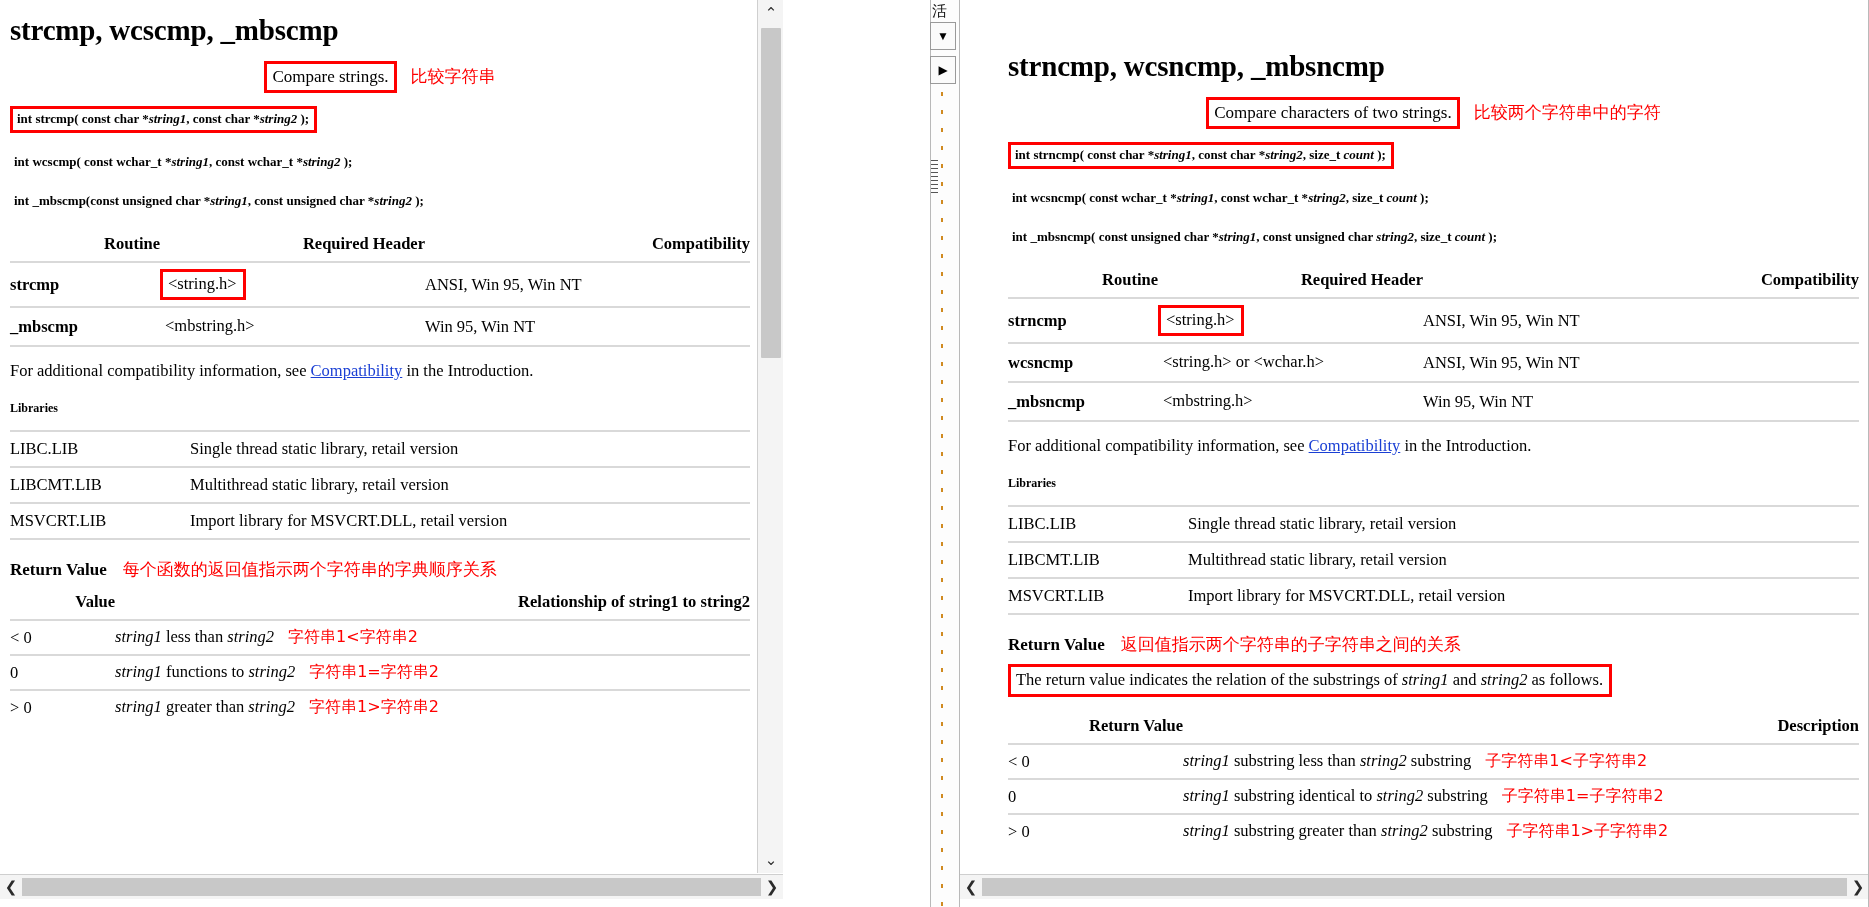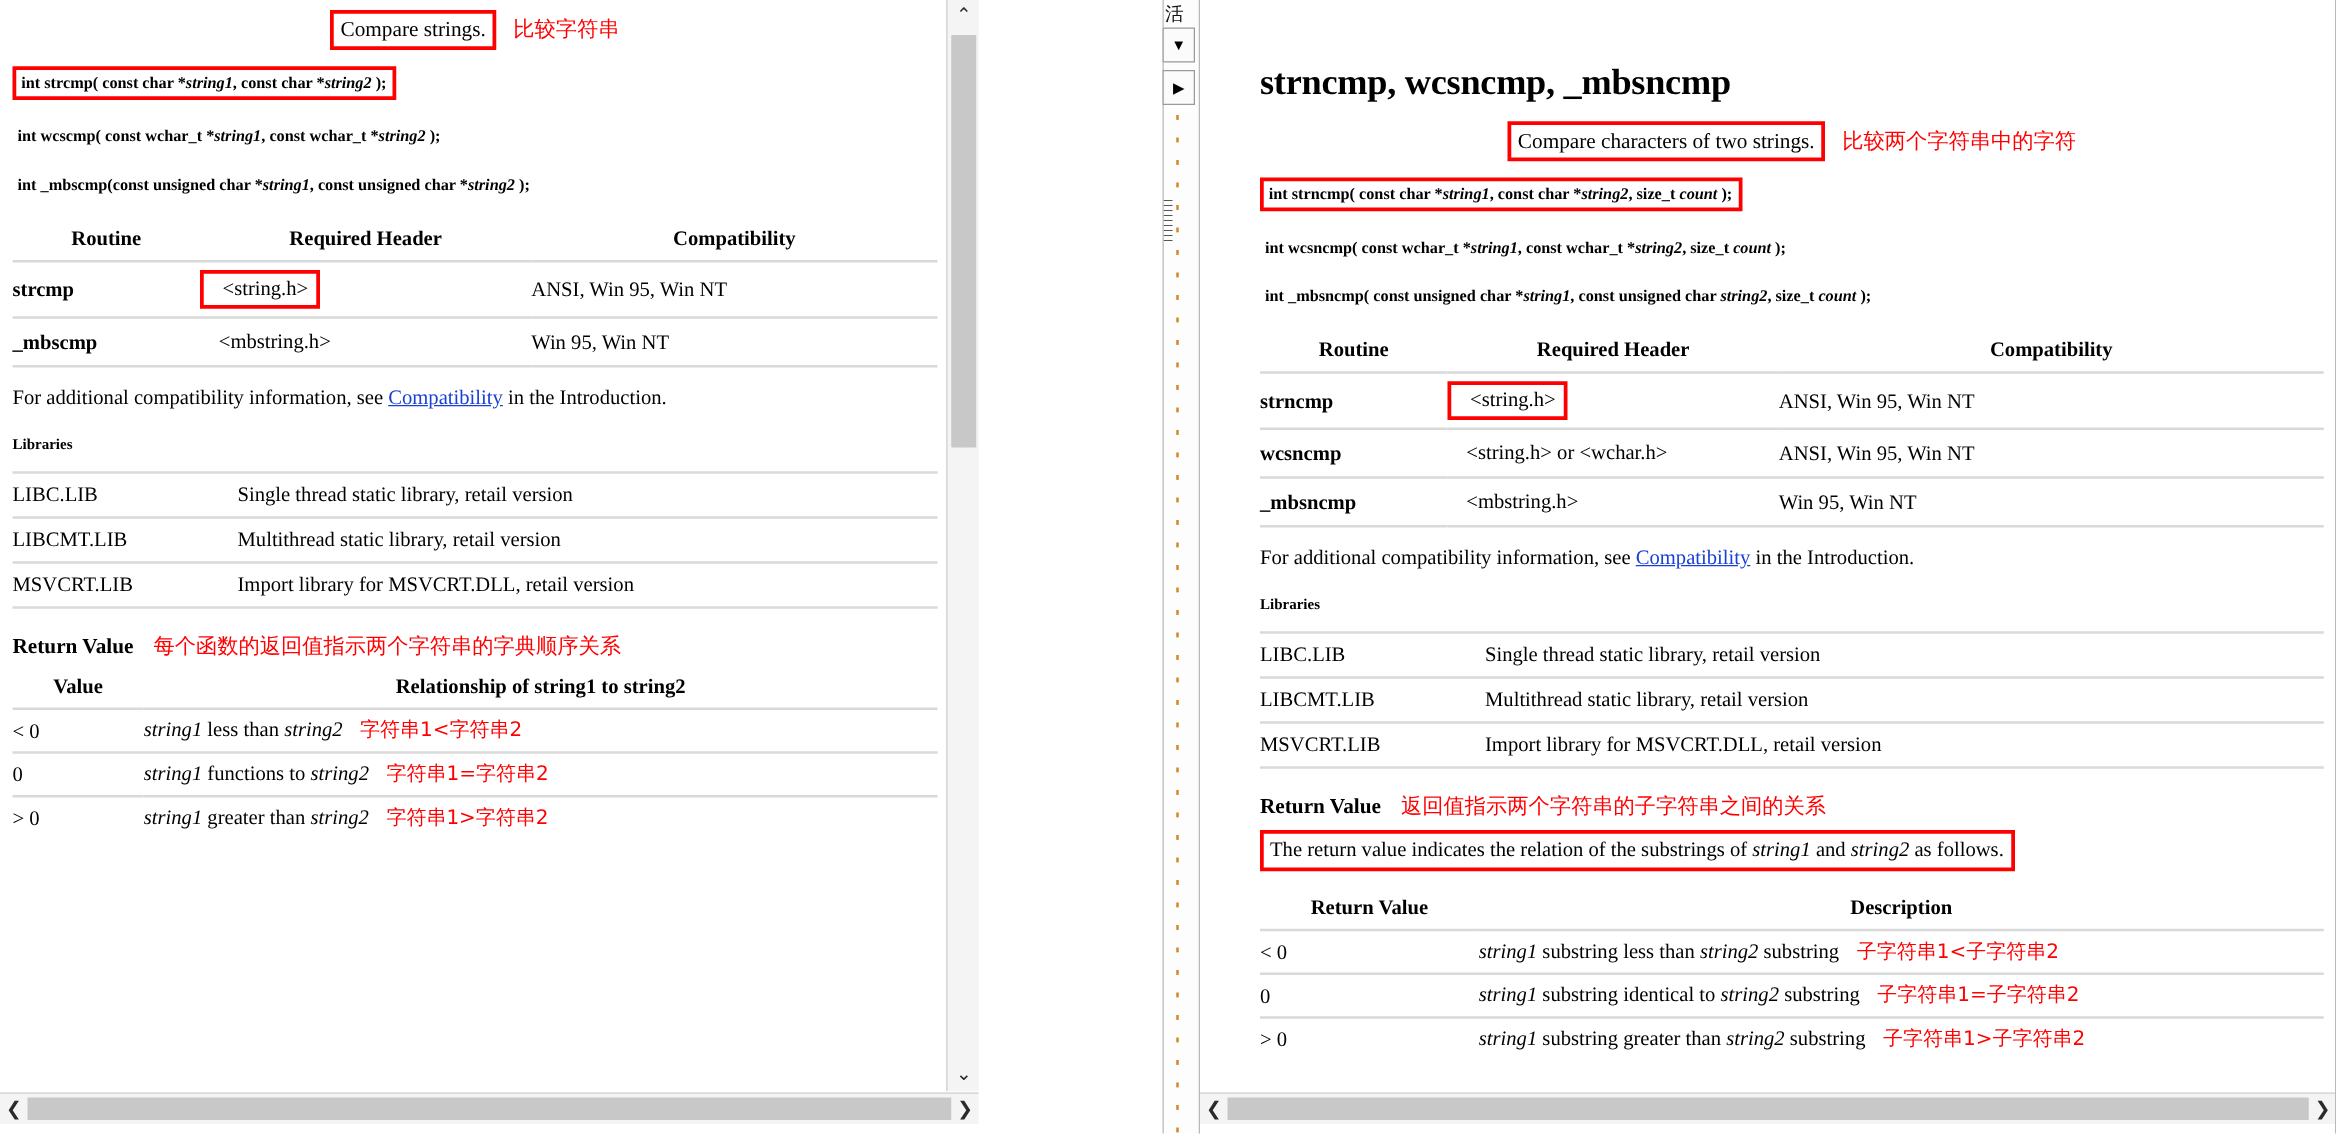--- a/index.html
+++ b/index.html
@@ -65,35 +65,35 @@
   
   .boxed { border: 3px solid #ff0000; }
 
   
   table.t {
     border-collapse: collapse;
     width: 100%;
     font-size: 16.5px;
   }
   table.t th {
-    text-align: center;
+    text-align: right;
     font-weight: bold;
     padding: 3px 0 7px 0;
     border: none;
     white-space: nowrap;
   }
   table.t td {
     padding: 6px 0 6px 0;
     border-top: 2px solid #d9d9d9;
     vertical-align: middle;
     white-space: nowrap;
   }
   table.t tr.last-row td { border-bottom: 2px solid #d9d9d9; }
   td.rt { font-weight: bold; }
-  .hdrcell { position: relative; display: inline-block; padding: 2px 6px 3px 15px; }
+  .hdrcell { position: relative; display: inline-block; padding: 2px 6px 3px 5px; }
 
   p.note { font-size: 16.5px; margin: 14px 0 20px 0; white-space: nowrap; }
   a.link { color: #1a3fd4; text-decoration: underline; }
   h2.sec { font-size: 12px; font-weight: bold; margin: 0 0 14px 0; }
 
   table.libs { border-collapse: collapse; width: 100%; font-size: 16.5px; }
   table.libs td {
     padding: 7px 0 7px 0;
     border-top: 2px solid #d9d9d9;
     white-space: nowrap;
@@ -173,21 +173,21 @@
   }
   .panel-edge { position: absolute; top: 0; width: 1px; height: 907px; background: #b9b9b9; }
 </style>
 </head>
 <body>
 
 <div class="viewport">
 
   <div class="panel panel-left">
     <div class="doc doc-left">
-      <div class="inner-left" id="left-content"><div class="desc-row">
+      <div class="inner-left" id="left-content"><h1 class="title">strcmp, wcscmp, _mbscmp</h1><div class="desc-row">
             <div class="desc boxed">Compare strings.</div>
             <div class="cn">比较字符串</div>
           </div><div class="proto-row"><div class="proto boxed"><span>int strcmp( const char *</span><i>string1</i><span>, const char *</span><i>string2</i><span> );</span></div></div><div class="proto-row"><div class="proto"><span>int wcscmp( const wchar_t *</span><i>string1</i><span>, const wchar_t *</span><i>string2</i><span> );</span></div></div><div class="proto-row"><div class="proto"><span>int _mbscmp(const unsigned char *</span><i>string1</i><span>, const unsigned char *</span><i>string2</i><span> );</span></div></div><table class="t">
             <thead>
               <tr>
                 <th style="width: 150px;">Routine</th>
                 <th style="width: 265px;">Required Header</th>
                 <th style="width: auto;">Compatibility</th>
               </tr>
             </thead>

